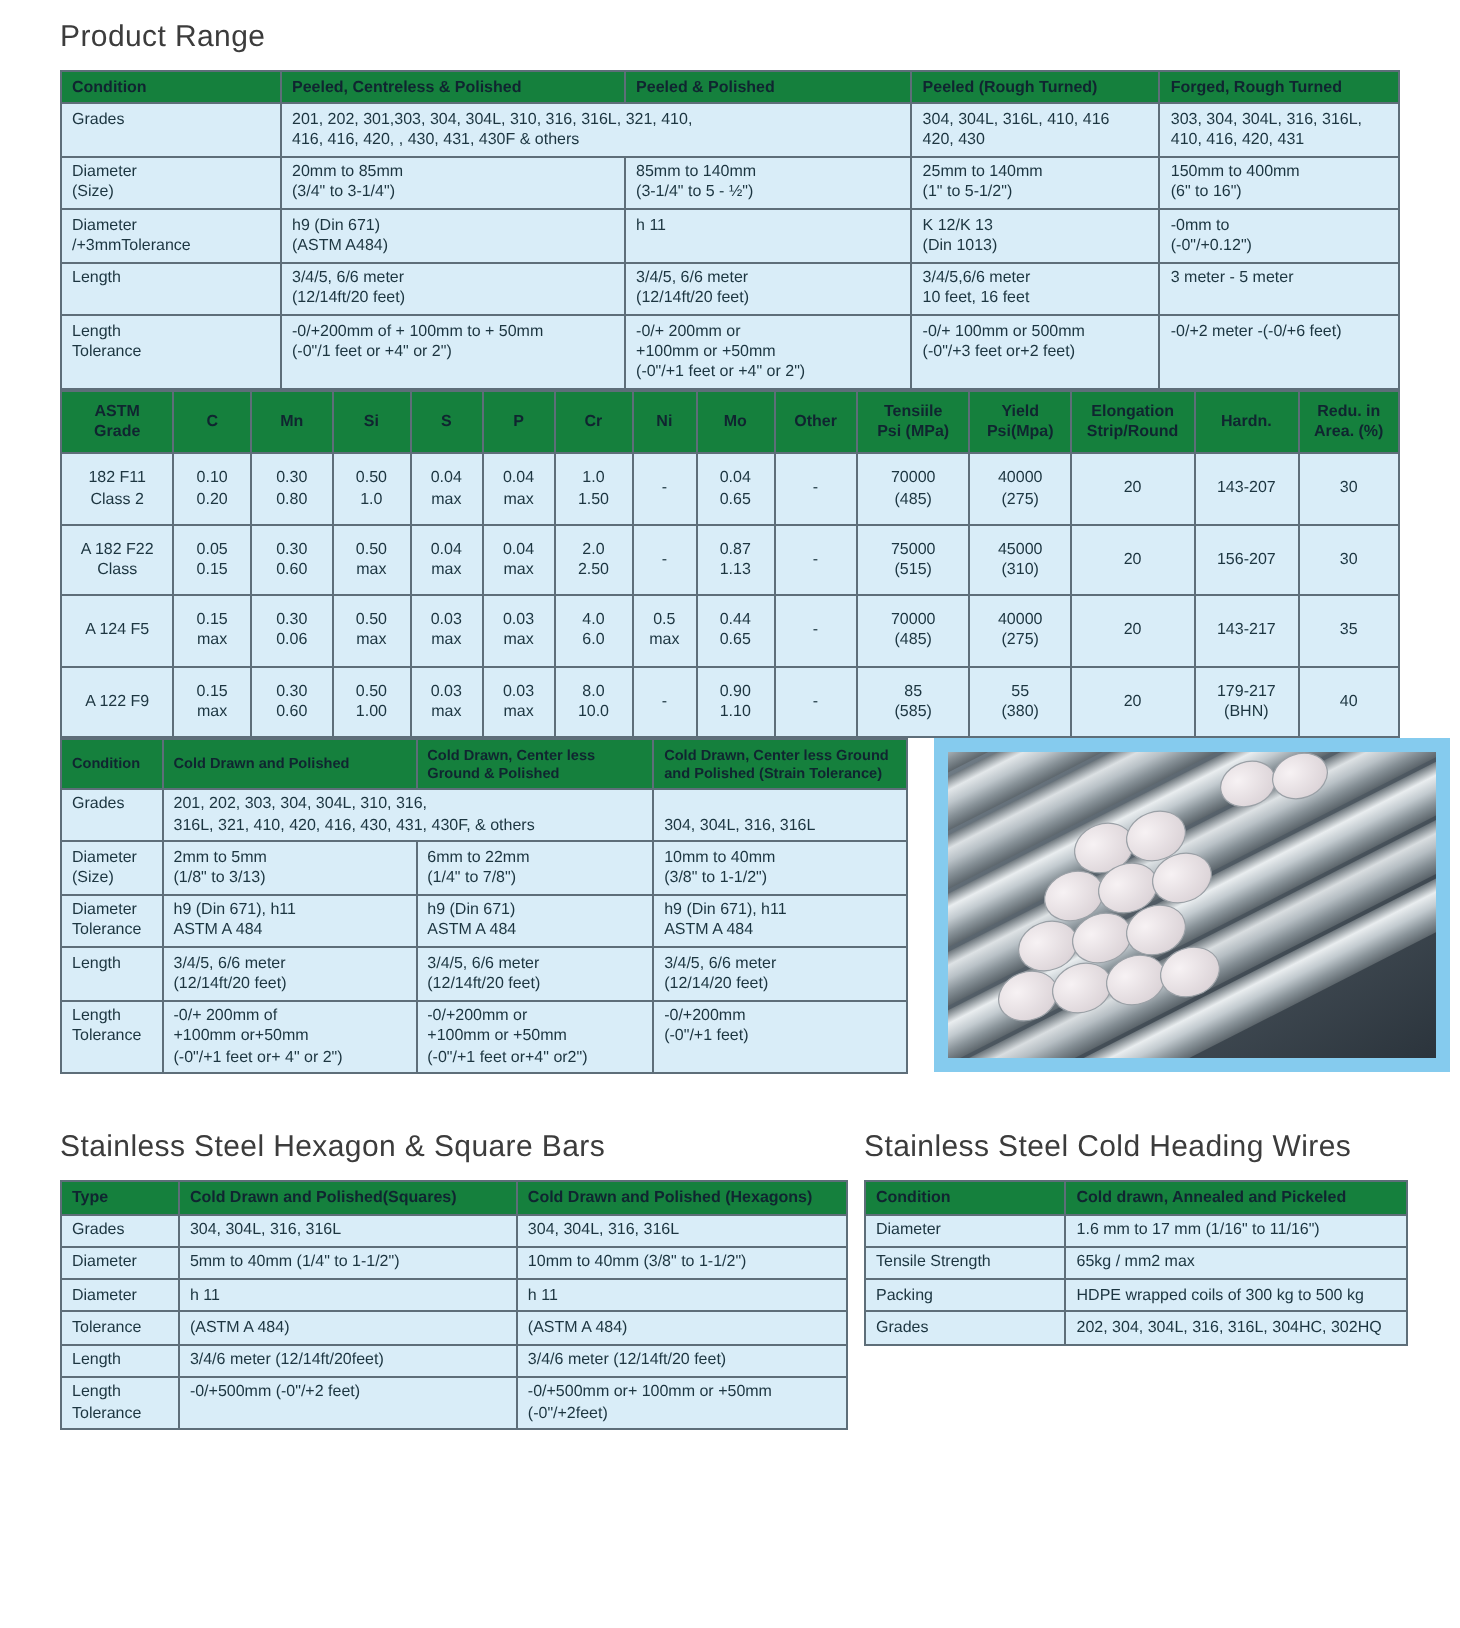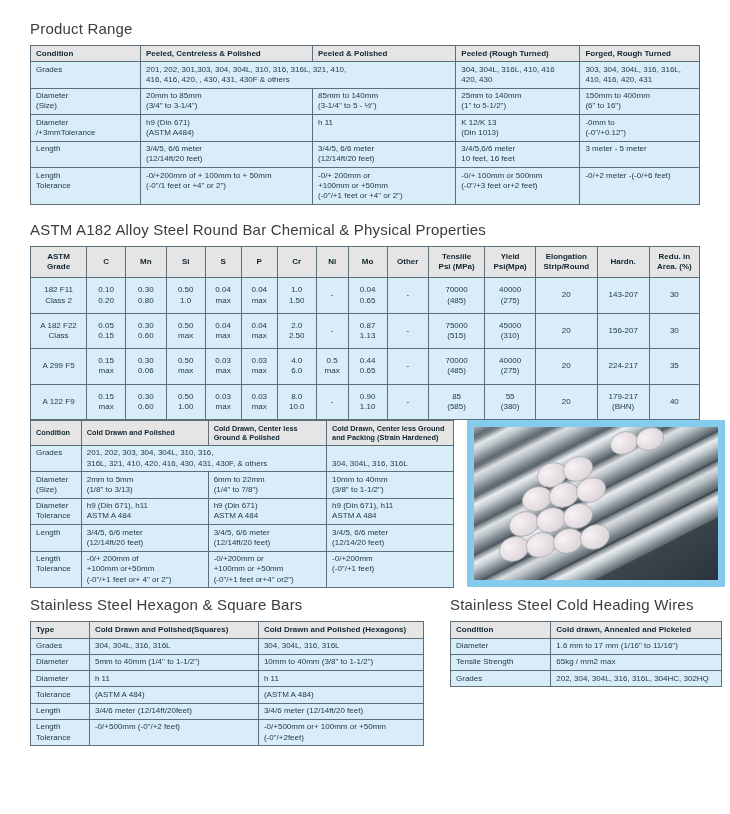--- a/index.html
+++ b/index.html
@@ -1,33 +1,33 @@
 <!DOCTYPE html>
 <html><head>
 <meta charset="utf-8">
 <style>
   html,body{margin:0;padding:0;background:#ffffff;}
   body{font-family:"Liberation Sans",sans-serif;color:#17262e;}
-  .page{width:730px;height:814px;box-sizing:border-box;padding:20px 0 0 30px;overflow:hidden;background:#fff;position:relative;}
+  .page{width:730px;height:814px;box-sizing:border-box;padding:10px 0 0 30px;overflow:hidden;background:#fff;position:relative;}
   .title{font-size:15px;font-weight:400;color:#3c3c3c;margin:0 0 8px 0;letter-spacing:.2px;}
   .title.spaced{margin-top:16px;}
   table.grid{border-collapse:collapse;table-layout:fixed;font-size:8px;line-height:1.28;border:1px solid #4e5f6a;}
   .grid th,.grid td{border:1px solid #5e6e79;padding:2.5px 5px;white-space:pre-line;text-align:left;vertical-align:top;overflow:hidden;}
-  .grid th{background:#e5e5e5;font-weight:bold;color:#102530;vertical-align:middle;}
+  .grid th{background:#15803d;font-weight:bold;color:#102530;vertical-align:middle;}
   .grid td{background:#d9edf8;color:#1c3540;}
   .w-full{width:670px;}
   .astm th,.astm td{text-align:center;}
   .astm td{padding:7px 2px;vertical-align:middle;}
   .astm th{padding:5px 2px;}
   .bright{width:424px;}
   .bright th{font-size:7.3px;}
   .row{display:flex;align-items:flex-start;}
   .photo-frame{margin-left:13px;background:#85cbee;padding:7px;width:258px;height:167px;box-sizing:border-box;flex:none;}
   .photo-frame svg{display:block;width:244px;height:153px;}
-  .bottom-row{display:flex;gap:26px;margin-top:8px;}
+  .bottom-row{display:flex;gap:8px;margin-top:28px;}
   .col-left{width:394px;}
   .col-right{width:287px;}
   .hex{width:394px;}
   .wires{width:272px;}
 </style>
 </head>
 <body>
 
 <div class="page">
 
@@ -100,21 +100,20 @@
           <td>-0/+ 200mm or
 +100mm or +50mm
 (-0"/+1 feet or +4" or 2")</td>
           <td>-0/+ 100mm or 500mm
 (-0"/+3 feet or+2 feet)</td>
           <td>-0/+2 meter -(-0/+6 feet)</td>
         </tr>
       </tbody>
     </table>
 
-  <h2 class="title spaced">ASTM A182 Alloy Steel Round Bar Chemical &amp; Physical Properties</h2>
   <table class="grid w-full astm">
       <colgroup>
         <col style="width: 8.4%;">
         <col style="width: 5.8%;">
         <col style="width: 6.1%;">
         <col style="width: 5.8%;">
         <col style="width: 5.4%;">
         <col style="width: 5.4%;">
         <col style="width: 5.8%;">
         <col style="width: 4.8%;">
@@ -199,21 +198,21 @@
           <td>-</td>
           <td>75000
 (515)</td>
           <td>45000
 (310)</td>
           <td>20</td>
           <td>156-207</td>
           <td>30</td>
         </tr>
         <tr>
-          <td>A 299 F5</td>
+          <td>A 124 F5</td>
           <td>0.15
 max</td>
           <td>0.30
 0.06</td>
           <td>0.50
 max</td>
           <td>0.03
 max</td>
           <td>0.03
 max</td>
@@ -222,21 +221,21 @@
           <td>0.5
 max</td>
           <td>0.44
 0.65</td>
           <td>-</td>
           <td>70000
 (485)</td>
           <td>40000
 (275)</td>
           <td>20</td>
-          <td>224-217</td>
+          <td>143-217</td>
           <td>35</td>
         </tr>
         <tr>
           <td>A 122 F9</td>
           <td>0.15
 max</td>
           <td>0.30
 0.60</td>
           <td>0.50
 1.00</td>
@@ -270,21 +269,21 @@
           <col style="width: 28%;">
           <col style="width: 30%;">
         </colgroup>
         <thead>
           <tr>
             <th>Condition</th>
             <th>Cold Drawn and Polished</th>
             <th>Cold Drawn, Center less
 Ground &amp; Polished</th>
             <th>Cold Drawn, Center less Ground
-and Packing (Strain Hardened)</th>
+and Polished (Strain Tolerance)</th>
           </tr>
         </thead>
         <tbody>
           <tr>
             <td>Grades</td>
             <td colspan="2">201, 202, 303, 304, 304L, 310, 316,
 316L, 321, 410, 420, 416, 430, 431, 430F, &amp; others</td>
             <td style="vertical-align: bottom;">304, 304L, 316, 316L</td>
           </tr>
           <tr>
@@ -449,20 +448,24 @@
           <tbody>
             <tr>
               <td>Diameter</td>
               <td>1.6 mm to 17 mm (1/16" to 11/16")</td>
             </tr>
             <tr>
               <td>Tensile Strength</td>
               <td>65kg / mm2 max</td>
             </tr>
             <tr>
+              <td>Packing</td>
+              <td>HDPE wrapped coils of 300 kg to 500 kg</td>
+            </tr>
+            <tr>
               <td>Grades</td>
               <td>202, 304, 304L, 316, 316L, 304HC, 302HQ</td>
             </tr>
           </tbody>
         </table>
     </div>
   </div>
 
 </div>
 

